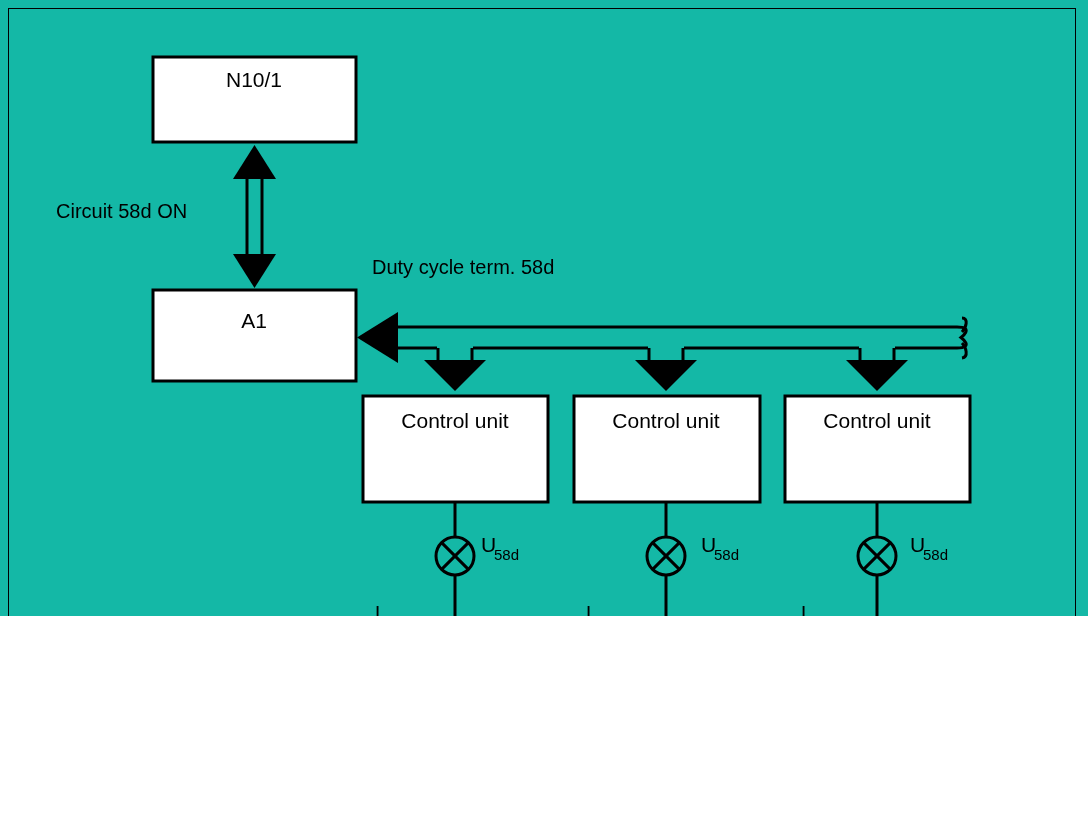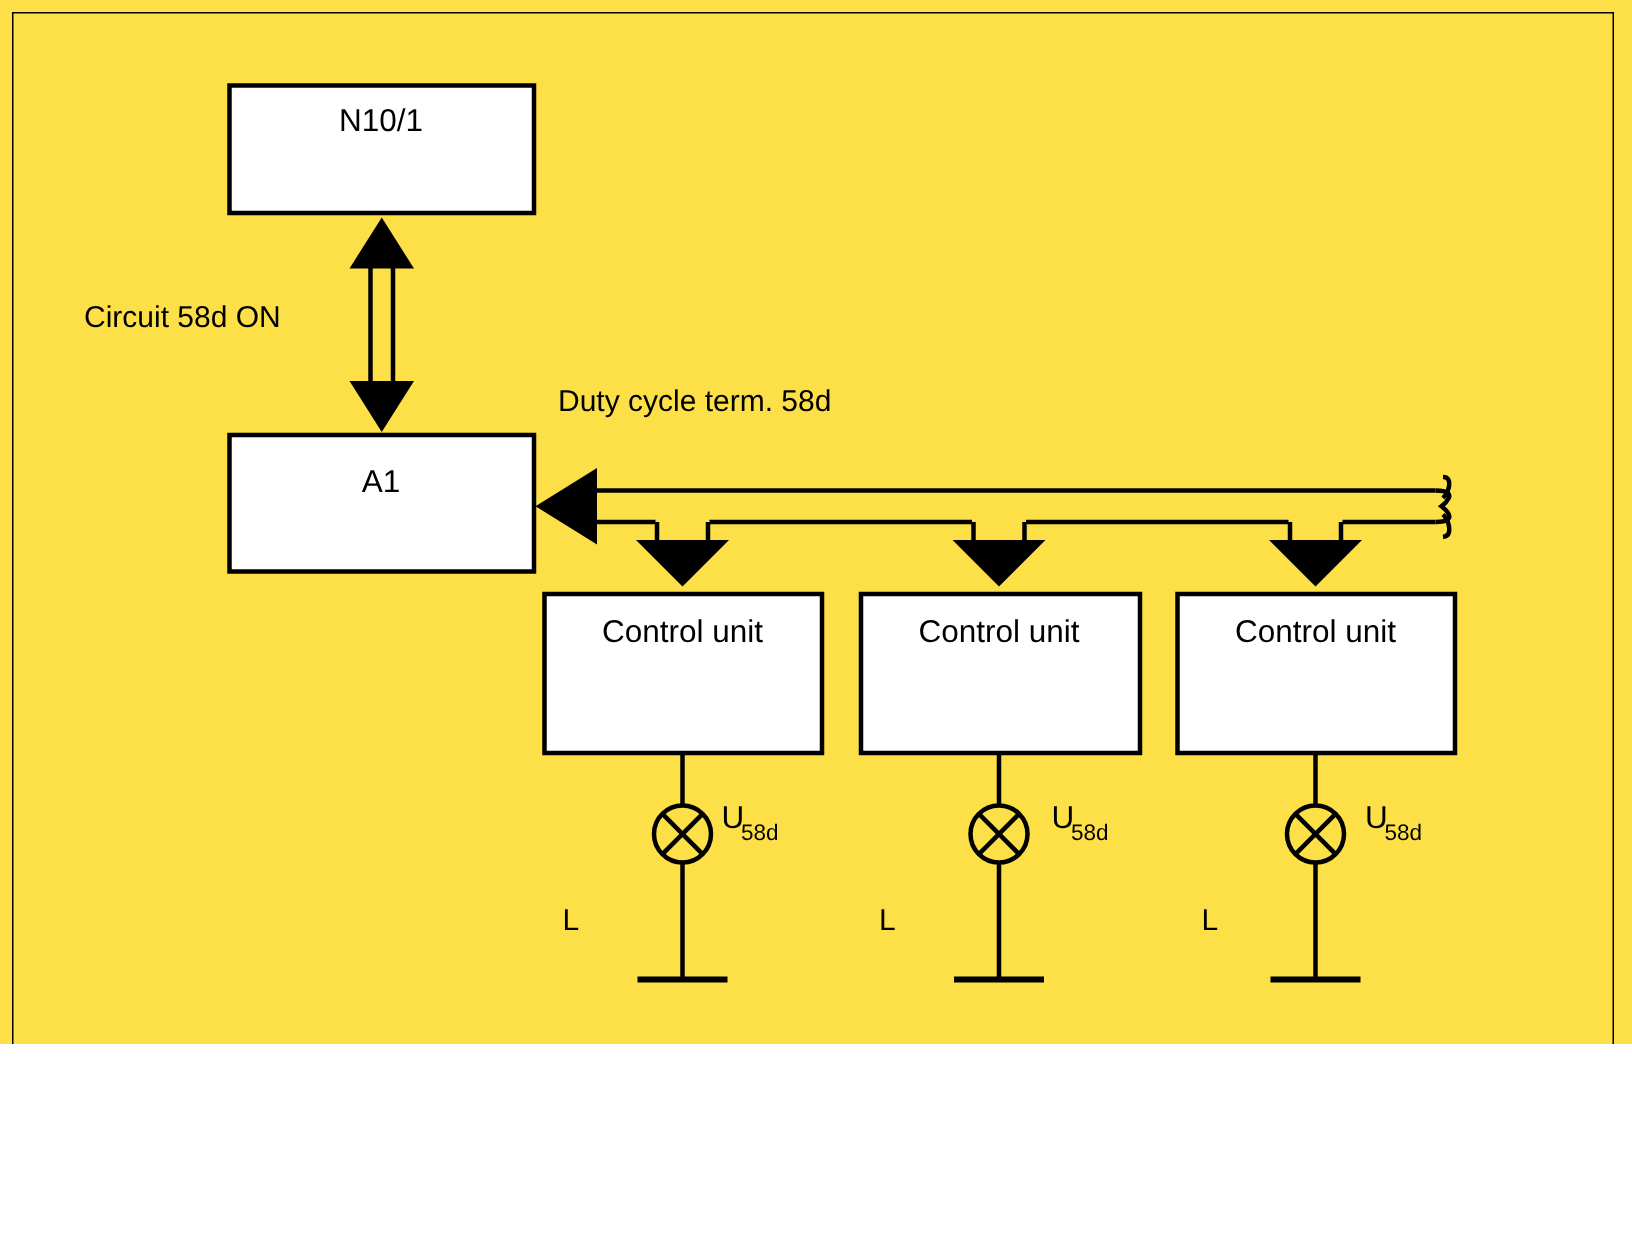--- a/index.html
+++ b/index.html
@@ -3,22 +3,22 @@
 <meta charset="utf-8">
 <style>
   html, body {
     margin: 0;
     padding: 0;
     background: #ffffff;
   }
   #page {
     position: relative;
     width: 1088px;
-    height: 696px;
-    background: #fde047;
+    height: 616px;
+    background: #14b8a6;
     font-family: "Liberation Sans", sans-serif;
     overflow: hidden;
   }
   #frame {
     position: absolute;
     left: 8px;
     top: 8px;
     width: 1068px;
     height: 800px;
     border: 1px solid #000000;

